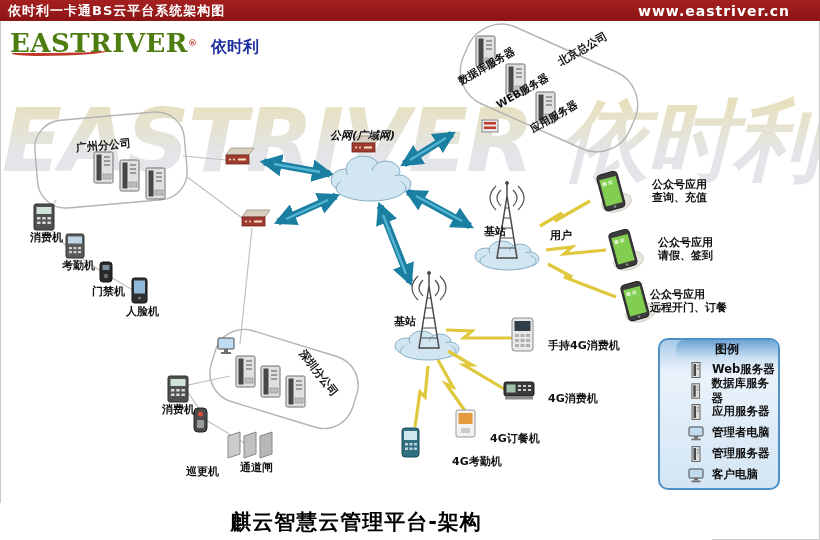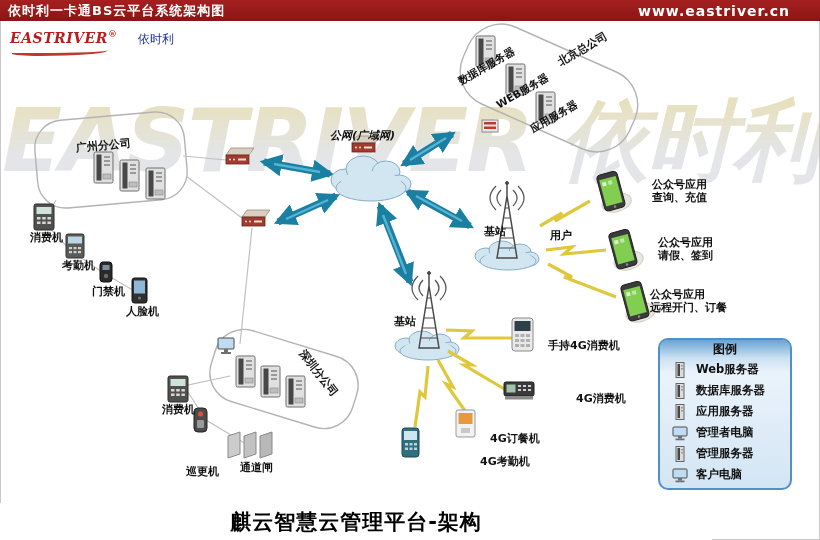--- a/index.html
+++ b/index.html
@@ -5,40 +5,40 @@
   html,body{margin:0;padding:0;background:#fff;}
   .canvas{position:relative;width:820px;height:540px;background:#fff;overflow:hidden;
           font-family:"DejaVu Sans","Liberation Sans",sans-serif;box-shadow:inset 0 0 0 1px #c9c9c9;}
   
   .hdr{position:absolute;left:0;top:0;width:820px;height:21px;background:linear-gradient(180deg,#a52020,#8c1414);
        display:flex;align-items:center;justify-content:space-between;z-index:6;gap:8px;}
   .hdr .t{color:#fff;font-size:13px;font-weight:bold;padding-left:8px;letter-spacing:1px;}
   .hdr .u{color:#fff;font-size:14px;font-weight:bold;padding-right:30px;letter-spacing:1px;}
   
   .logo{position:absolute;left:10px;top:28px;z-index:5;white-space:nowrap;}
-  .logo .en{font-size:14px;font-weight:800;font-style:italic;color:#b91c1c;letter-spacing:.5px;
+  .logo .en{font-size:26px;font-weight:800;color:#4d7c0f;letter-spacing:.5px;
             font-family:"DejaVu Serif","Liberation Serif",serif;}
   .logo .reg{font-size:9px;color:#c0392b;vertical-align:super;font-weight:bold;}
-  .logo .cn{font-size:12px;font-weight:normal;color:#1d2f9e;margin-left:16px;}
+  .logo .cn{font-size:16px;font-weight:bold;color:#1d2f9e;margin-left:9px;}
   .logo .swoosh{position:absolute;left:2px;top:20px;width:96px;height:5px;border-bottom:3px solid #c0392b;
                 border-radius:0 0 100% 40%;}
   
   .wm{position:absolute;left:2px;top:82px;z-index:0;font-size:88px;font-weight:800;font-style:italic;
       white-space:nowrap;letter-spacing:-2px;
       background:linear-gradient(180deg,rgba(216,196,106,.55) 0%,rgba(199,203,210,.50) 62%);
       -webkit-background-clip:text;background-clip:text;color:transparent;}
   .gfx{position:absolute;left:0;top:0;z-index:1;}
   
   .lbl{position:absolute;z-index:3;font-size:11px;font-weight:bold;color:#111;white-space:nowrap;line-height:1.15;}
   .lbl.small{font-size:10.5px;}
   .lbl2{position:absolute;z-index:3;font-size:11px;font-weight:bold;color:#111;white-space:nowrap;line-height:13px;}
   
-  .legend{position:absolute;left:658px;top:338px;width:134px;height:152px;z-index:4;
+  .legend{position:absolute;left:658px;top:338px;width:122px;height:152px;z-index:4;
           border:2px solid #4f91c6;border-radius:10px;
-          background:linear-gradient(180deg,#a9c9e6 0%,#eaf3fb 22%,#d3e5f4 100%);box-sizing:border-box;}
+          background:linear-gradient(180deg,#a9c9e6 0%,#eaf3fb 22%,#d3e5f4 100%);box-sizing:border-box;padding-left:16px;}
   .legend-title{height:19px;line-height:19px;text-align:center;font-size:12px;font-weight:bold;color:#111;
           background:linear-gradient(180deg,#6ba3d4,#cfe4f4);border-radius:8px 8px 0 0;}
   .legend-row{display:flex;align-items:center;height:21px;padding-left:12px;gap:8px;}
   .legend-row span{font-size:11.5px;font-weight:bold;color:#111;}
   
   .cap{position:absolute;left:0;top:503px;width:712px;height:37px;z-index:6;background:#fff;
        display:flex;align-items:center;justify-content:center;font-size:21px;font-weight:bold;color:#000;letter-spacing:1px;}
 </style>
 </head>
 <body>
@@ -354,23 +354,23 @@
   <div class="lbl2" style="left:658px;top:236px;">
     <div>公众号应用</div>
     <div>请假、签到</div>
   </div>
   <div class="lbl2" style="left:650px;top:288px;">
     <div>公众号应用</div>
     <div>远程开门、订餐</div>
   </div>
 
   <div class="lbl" style="left:548px;top:340px;">手持4G消费机</div>
-  <div class="lbl" style="left:576px;top:393px;text-align:right;">4G消费机</div>
+  <div class="lbl" style="left:548px;top:393px;text-align:right;">4G消费机</div>
   <div class="lbl" style="left:490px;top:433px;">4G订餐机</div>
-  <div class="lbl" style="left:480px;top:456px;">4G考勤机</div>
+  <div class="lbl" style="left:452px;top:456px;">4G考勤机</div>
 
   <div class="legend">
     <div class="legend-title">图例</div>
     <div class="legend-row">
       <svg width="16" height="16" viewBox="0 0 16 16">
           <rect x="4" y="0.5" width="8" height="15" fill="#dcdcdc" stroke="#666"></rect>
           <rect x="5.5" y="2" width="2.5" height="12" fill="#474747"></rect>
           <rect x="9" y="3" width="2" height="1.5" fill="#999"></rect>
           <rect x="9" y="6" width="2" height="1.5" fill="#999"></rect>
         </svg>

